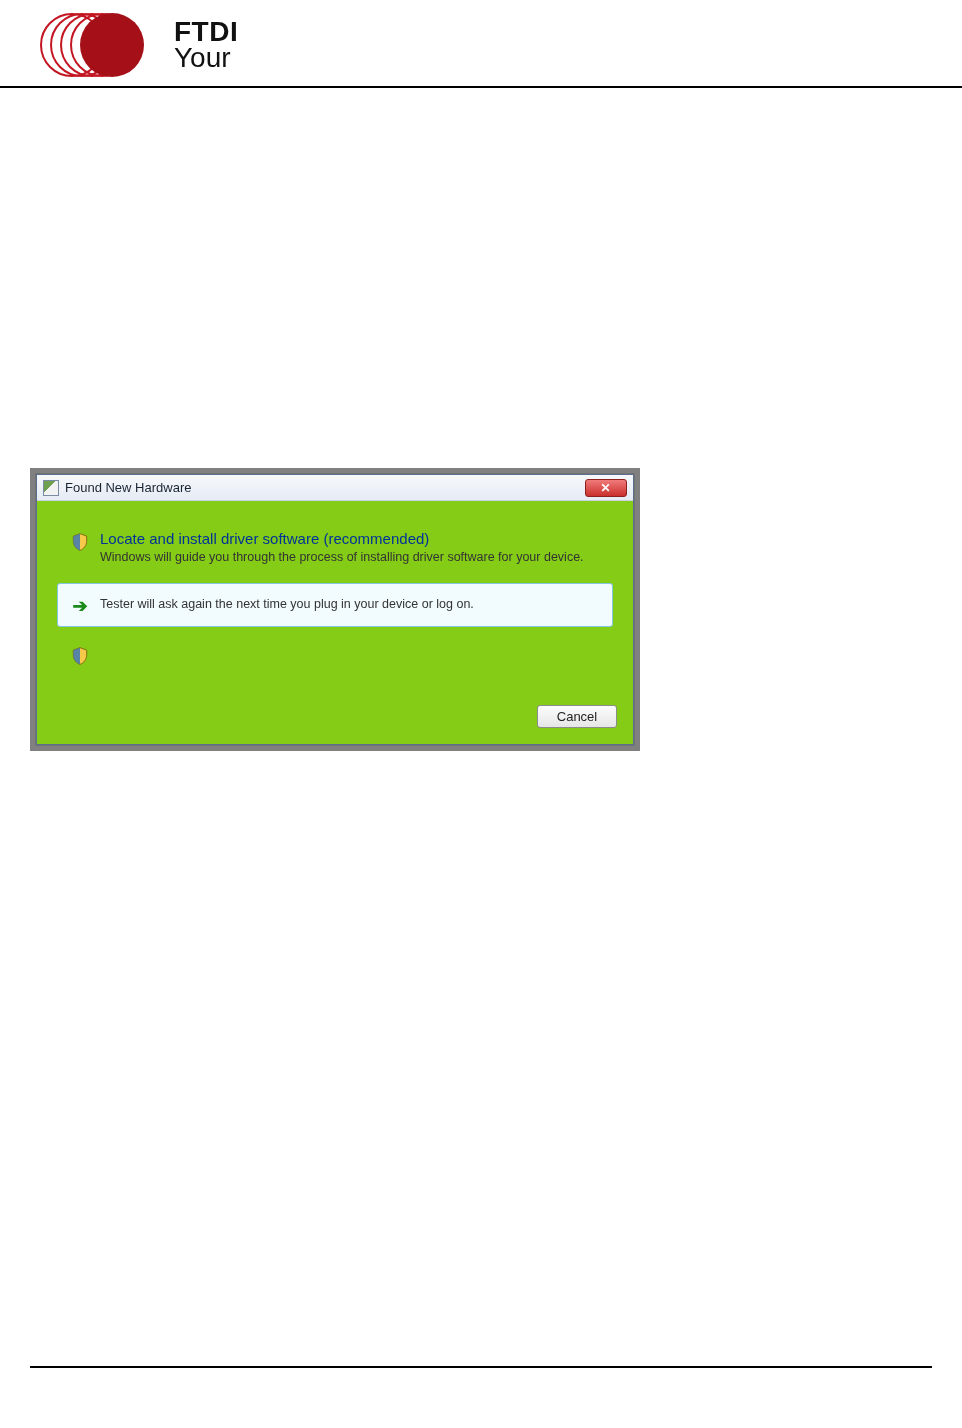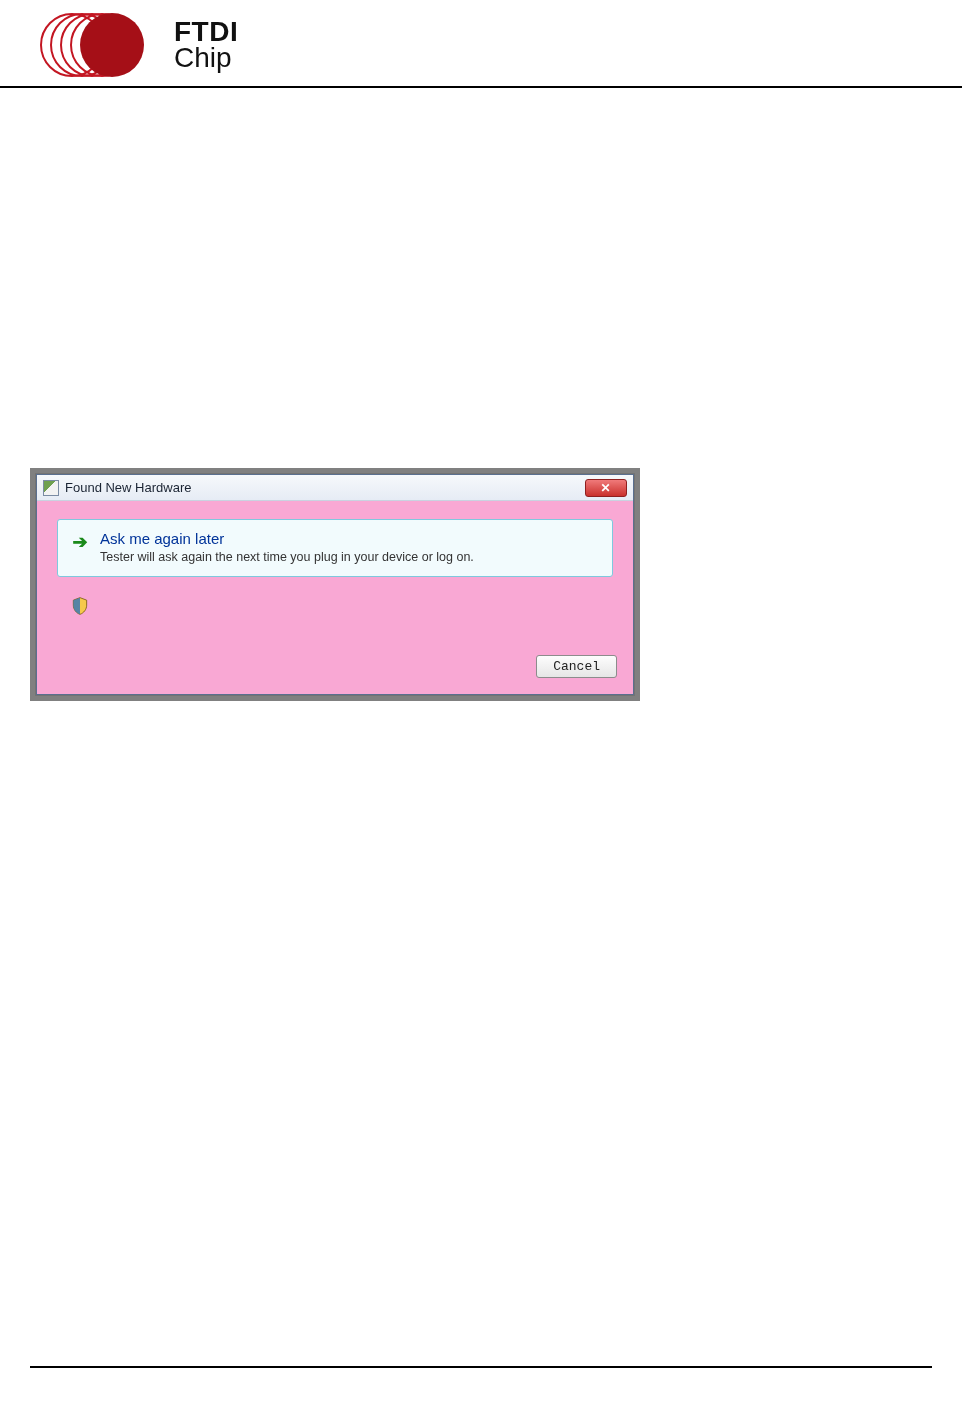--- a/index.html
+++ b/index.html
@@ -33,21 +33,21 @@
     .logo-text .line2 { font-size: 28px; font-weight: 400; color: #111; margin-top: -2px; }
 
     
     .screenshot-frame {
       margin: 380px 0 0 30px;
       width: 610px;
       background: #808080;
       padding: 6px;
     }
     .dialog {
-      background: #f9a8d4;
+      background: #84cc16;
       border: 1px solid #5a6f8f;
       box-shadow: 0 0 0 1px rgba(0,0,0,0.1);
     }
     .titlebar {
       height: 26px;
       display: flex;
       align-items: center;
       justify-content: space-between;
       background: linear-gradient(#f6f8fb, #e6ecf5);
       border-bottom: 1px solid #c9d2e0;
@@ -118,21 +118,20 @@
       padding: 12px 16px 16px 16px;
     }
     .btn {
       min-width: 80px;
       padding: 3px 16px;
       font-size: 13px;
       background: linear-gradient(#fdfdfd, #e6e6e6);
       border: 1px solid #8c8c8c;
       border-radius: 3px;
       color: #222;
-      font-family: Liberation Mono, monospace;
     }
 
     .footer-line {
       position: absolute;
       left: 30px;
       right: 30px;
       bottom: 60px;
       border-top: 2px solid #000;
     }
   </style>
@@ -143,55 +142,66 @@
   <div class="logo">
     <div class="logo-mark">
       <div class="logo-ellipse e1"></div>
       <div class="logo-ellipse e2"></div>
       <div class="logo-ellipse e3"></div>
       <div class="logo-ellipse e4"></div>
       <div class="logo-ellipse e5"></div>
     </div>
     <div class="logo-text">
       <span class="line1">FTDI</span>
-      <span class="line2">Chip</span>
+      <span class="line2">Your</span>
     </div>
   </div>
 </div>
 
 <div class="screenshot-frame">
   <div class="dialog">
     <div class="titlebar">
       <div class="titlebar-left">
         <div class="titlebar-icon"></div>
         <span class="titlebar-title">Found New Hardware</span>
       </div>
       <div class="close-btn">
         <span>✕</span>
       </div>
     </div>
 
     <div class="dialog-body">
 
-
-      <div class="option hover">
-        <div class="option-icon arrow-icon">➔</div>
-        <div class="option-text">
-          <span class="option-title">Ask me again later</span>
-          <span class="option-desc">Tester will ask again the next time you plug in your device or log on.</span>
-        </div>
-      </div>
-
       <div class="option">
         <div class="option-icon shield-icon">
           <svg viewBox="0 0 24 24">
             <path d="M12 2 L20 5 V11 C20 16 16.5 20.5 12 22 C7.5 20.5 4 16 4 11 V5 Z" fill="#f6c94b" stroke="#7a5b0b" stroke-width="1"></path>
             <path d="M12 2 L12 22 C7.5 20.5 4 16 4 11 V5 Z" fill="#3b78b5" opacity="0.85"></path>
           </svg>
         </div>
+        <div class="option-text">
+          <span class="option-title">Locate and install driver software (recommended)</span>
+          <span class="option-desc">Windows will guide you through the process of installing driver software for your device.</span>
+        </div>
+      </div>
+
+      <div class="option hover">
+        <div class="option-icon arrow-icon">➔</div>
+        <div class="option-text">
+          <span class="option-desc">Tester will ask again the next time you plug in your device or log on.</span>
+        </div>
+      </div>
+
+      <div class="option">
+        <div class="option-icon shield-icon">
+          <svg viewBox="0 0 24 24">
+            <path d="M12 2 L20 5 V11 C20 16 16.5 20.5 12 22 C7.5 20.5 4 16 4 11 V5 Z" fill="#f6c94b" stroke="#7a5b0b" stroke-width="1"></path>
+            <path d="M12 2 L12 22 C7.5 20.5 4 16 4 11 V5 Z" fill="#3b78b5" opacity="0.85"></path>
+          </svg>
+        </div>
       </div>
     </div>
 
     <div class="button-row">
       <button class="btn">Cancel</button>
     </div>
   </div>
 </div>
 
 <div class="footer-line"></div>

